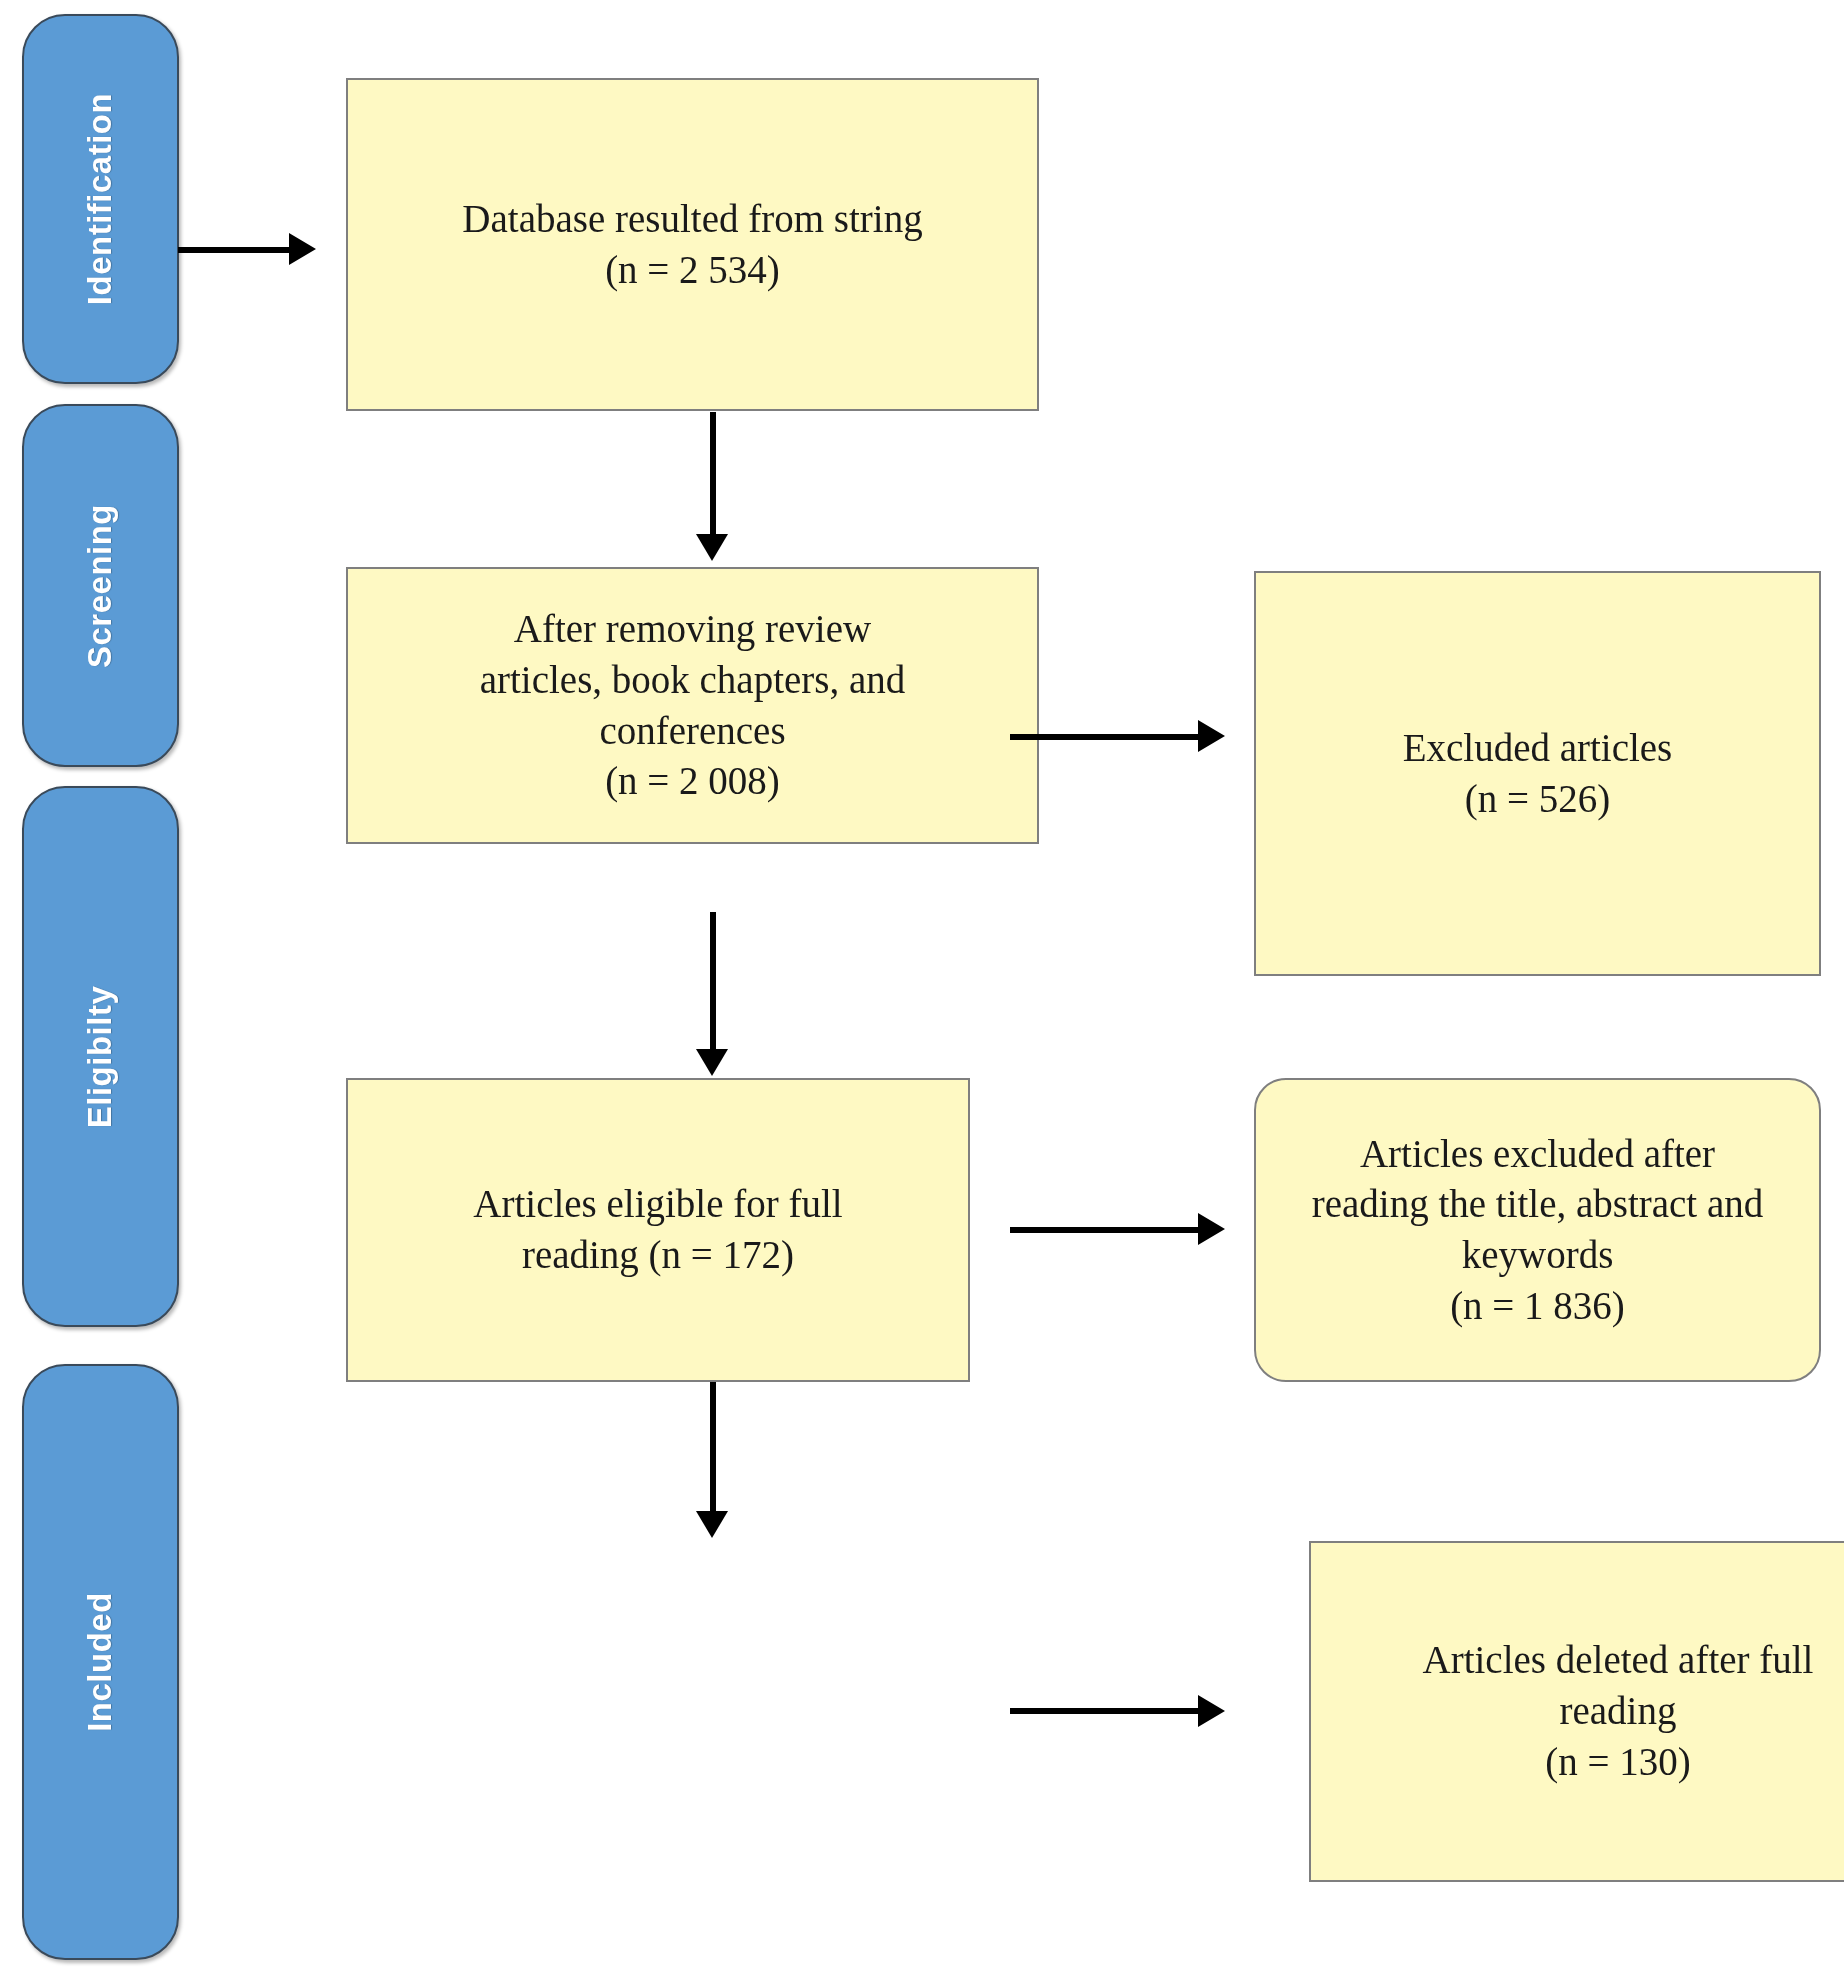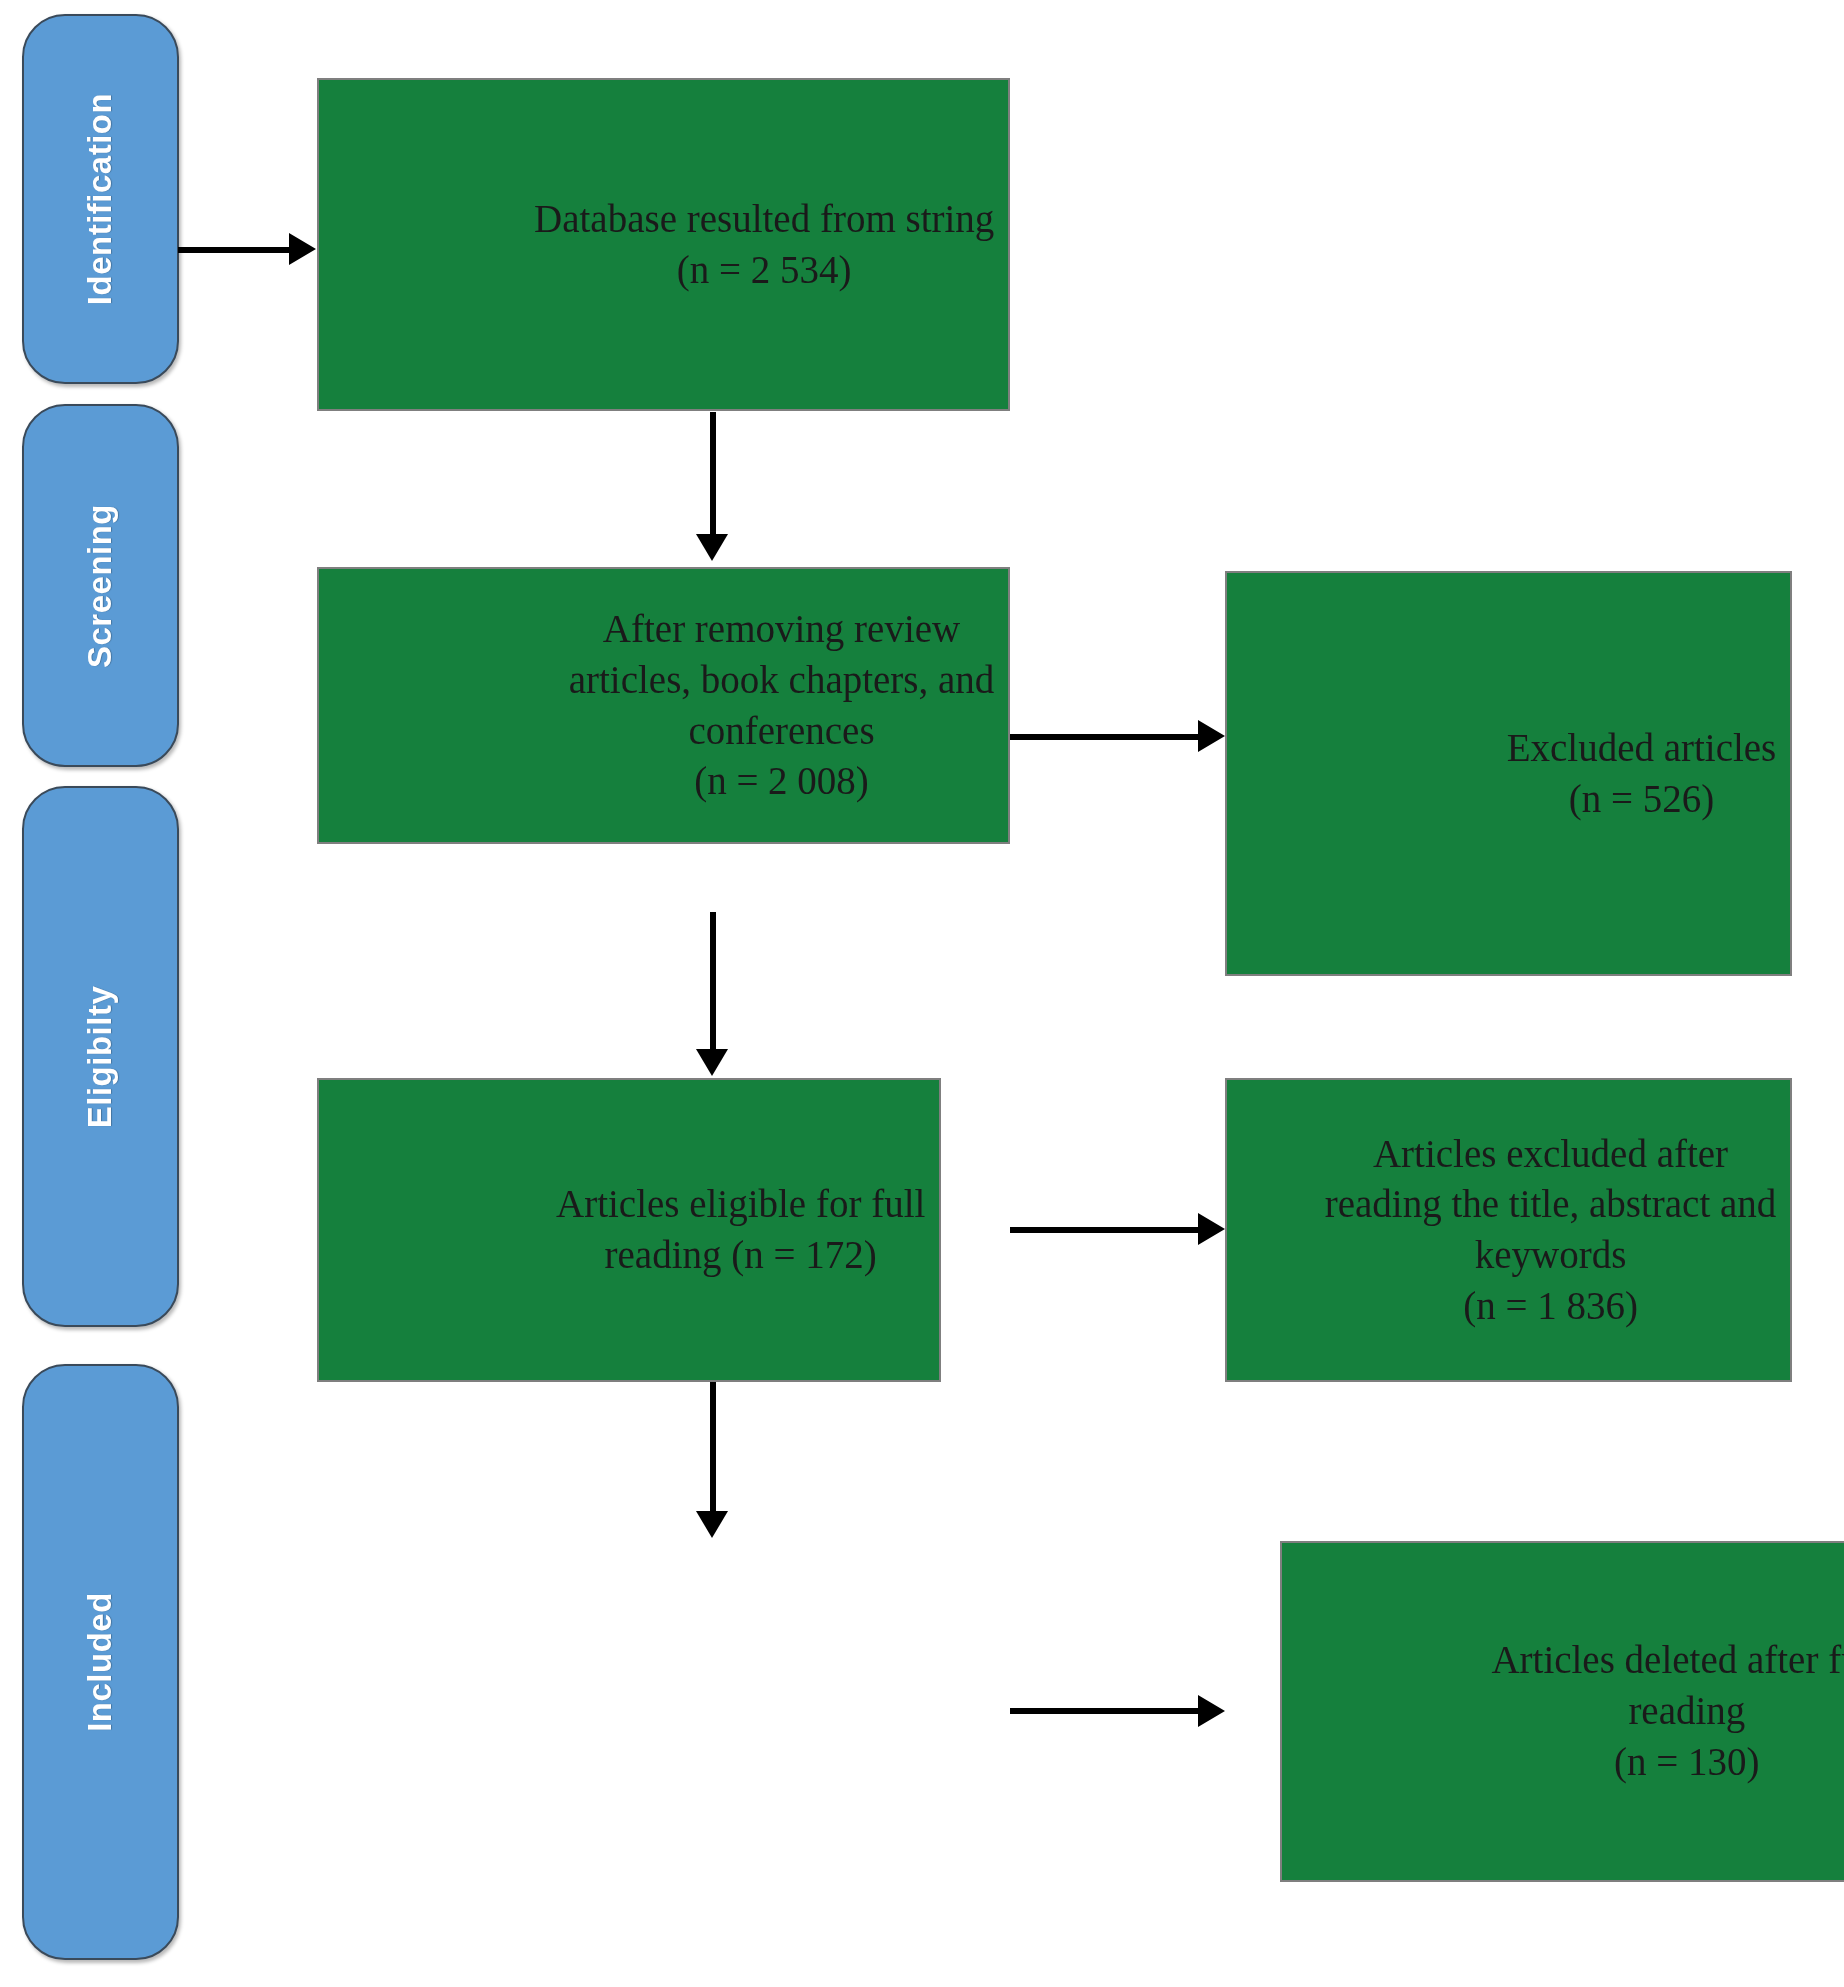--- a/index.html
+++ b/index.html
@@ -26,24 +26,25 @@
     letter-spacing:0.5px;
     white-space:nowrap;
     transform:rotate(-90deg);
     text-shadow:0 1px 1px rgba(0,0,0,.25);
   }
 
   
   .node{
     position:absolute;
     box-sizing:border-box;
-    background:#15803d;
+    background:#fef9c3;
     border:2.9px solid #7f7f7f;
-    display:flex;align-items:center;justify-content:flex-end;
+    display:flex;align-items:center;justify-content:center;
     padding:9.8px 13.7px;
+    margin-left:29px;
   }
   .node-text{
     font-family:"Liberation Serif",serif;
     font-size:39px;
     line-height:1.30;
     color:#1a1a1a;
     text-align:center;
     white-space:pre-line;
   }
 
@@ -112,21 +113,21 @@
   <div class="arrow-right" style="left:1198px;top:720px;"></div>
 
   <div class="conn conn-v" style="left:710px;top:912px;height:142px;"></div>
   <div class="arrow-down" style="left:696px;top:1049px;"></div>
 
   <div class="node" style="left:317px;top:1078px;width:624px;height:304px;">
     <span class="node-text">Articles eligible for full
 reading (n = 172)</span>
   </div>
 
-  <div class="node" style="left:1225px;top:1078px;width:567px;height:304px;">
+  <div class="node" style="left:1225px;top:1078px;width:567px;height:304px;border-radius:32px;">
     <span class="node-text">Articles excluded after
 reading the title, abstract and
 keywords
 (n = 1 836)</span>
   </div>
 
   <div class="conn conn-h" style="left:1010px;top:1227px;width:196px;"></div>
   <div class="arrow-right" style="left:1198px;top:1213px;"></div>
 
   <div class="conn conn-v" style="left:710px;top:1382px;height:134px;"></div>

